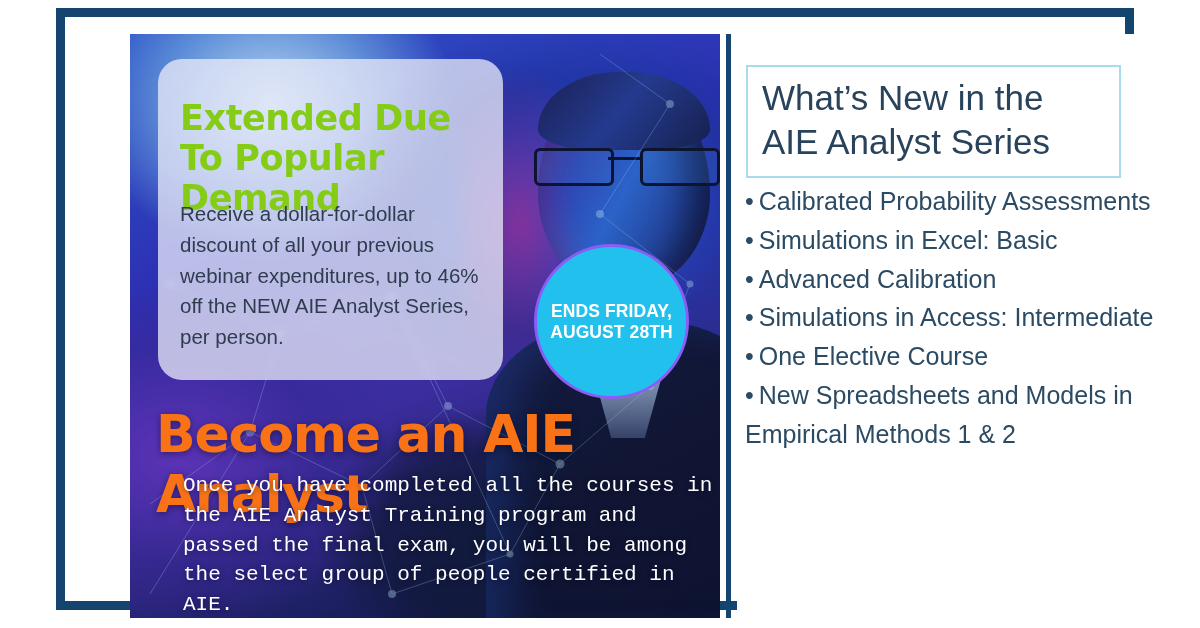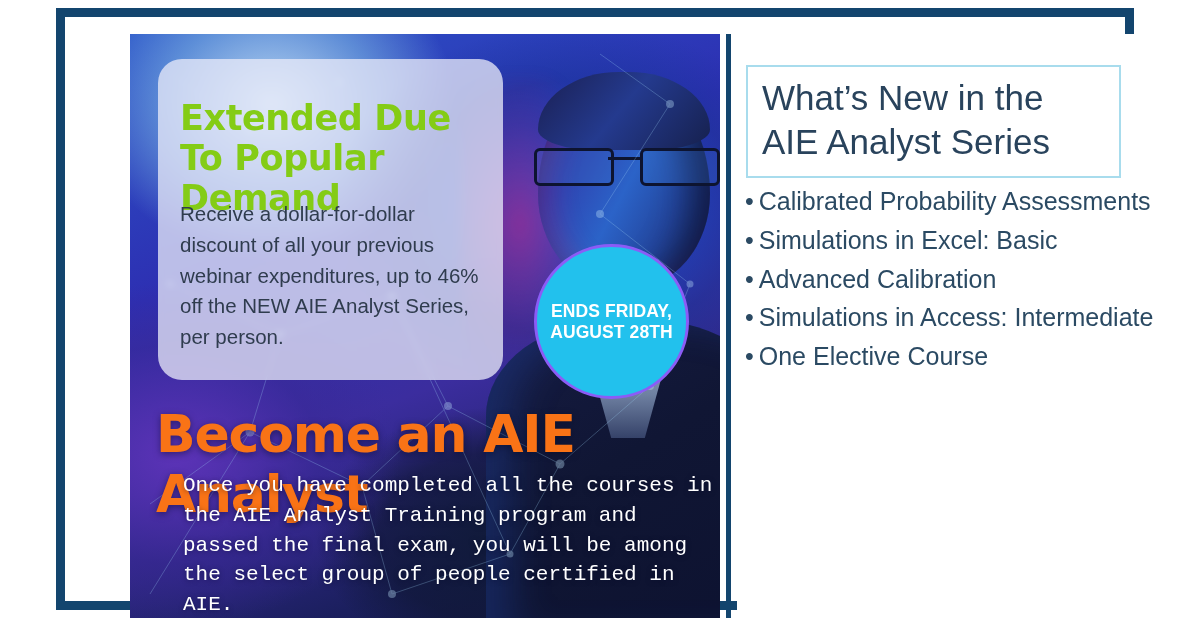--- a/index.html
+++ b/index.html
@@ -338,16 +338,17 @@
   <div id="whats-new-panel">
     <div id="whats-new-heading-box">
       <h1 id="whats-new-heading">What’s New in the AIE Analyst Series</h1>
     </div>
     <ul id="whats-new-list">
         <li><span class="bullet-dot">•</span><span>Calibrated Probability Assessments</span></li>
         <li><span class="bullet-dot">•</span><span>Simulations in Excel: Basic</span></li>
         <li><span class="bullet-dot">•</span><span>Advanced Calibration</span></li>
         <li><span class="bullet-dot">•</span><span>Simulations in Access: Intermediate</span></li>
         <li><span class="bullet-dot">•</span><span>One Elective Course</span></li>
+        <li><span class="bullet-dot">•</span><span>New Spreadsheets and Models in Empirical Methods 1 &amp; 2</span></li>
       </ul>
   </div>
 
 </div>
 
 </body></html>

